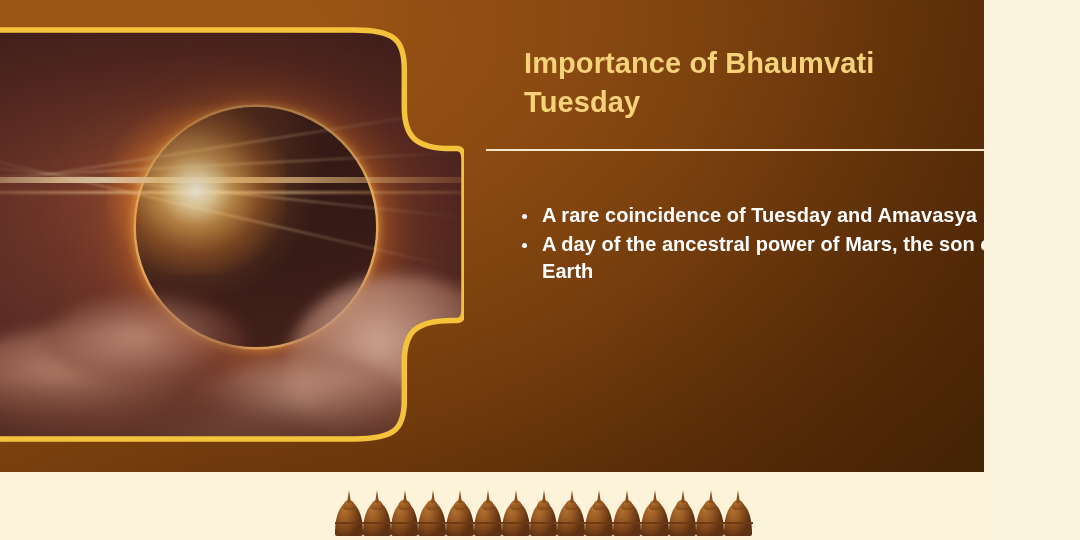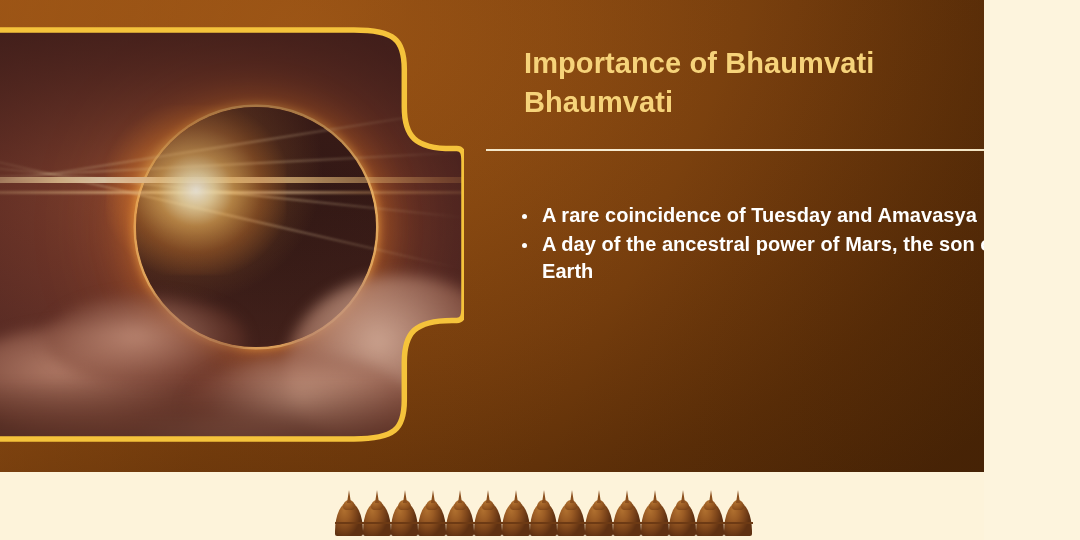--- a/index.html
+++ b/index.html
@@ -238,21 +238,21 @@
                L466,295.4
                C428.8,295.4 418.3,308 418.3,337.3
                L418.3,375
                C418.3,404.3 408.8,414 368,414
                L0,414" fill="none" stroke="#f5c33b" stroke-width="5.5" stroke-linejoin="round"></path>
     </svg>
   </div>
 
   <div class="title">
     <span>Importance of Bhaumvati</span><br>
-    <span>Bhaumvati</span>
+    <span>Tuesday</span>
   </div>
 
   <div class="divider"></div>
   <svg class="ornament" viewBox="0 0 42 42">
     <g fill="none" stroke="#f7ecd2" stroke-width="1.5">
       <circle cx="21" cy="8.5" r="5"></circle>
       <circle cx="21" cy="33.5" r="5"></circle>
       <circle cx="8.5" cy="21" r="5"></circle>
       <circle cx="33.5" cy="21" r="5"></circle>
       <path d="M21,13.5 L16,21 L21,28.5 L26,21 Z"></path>

